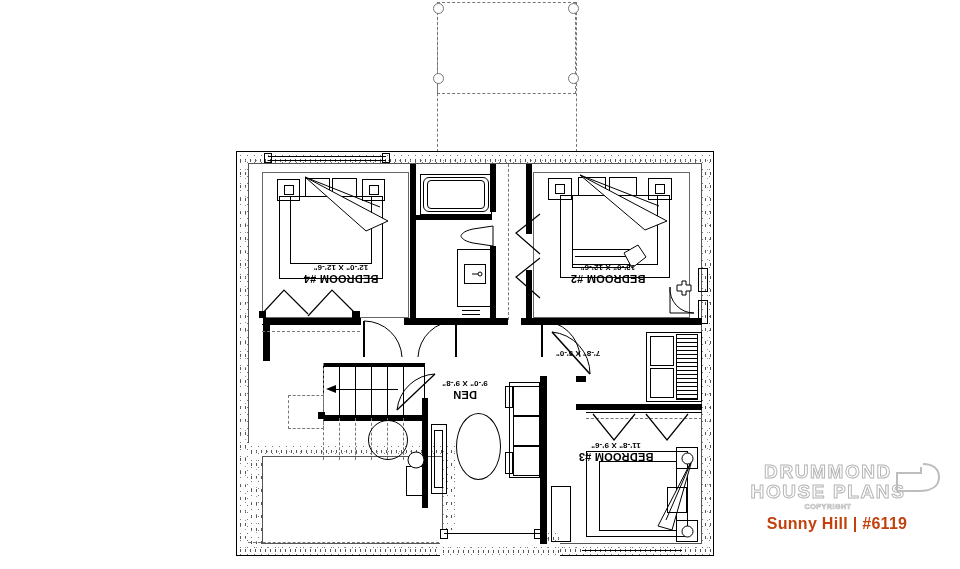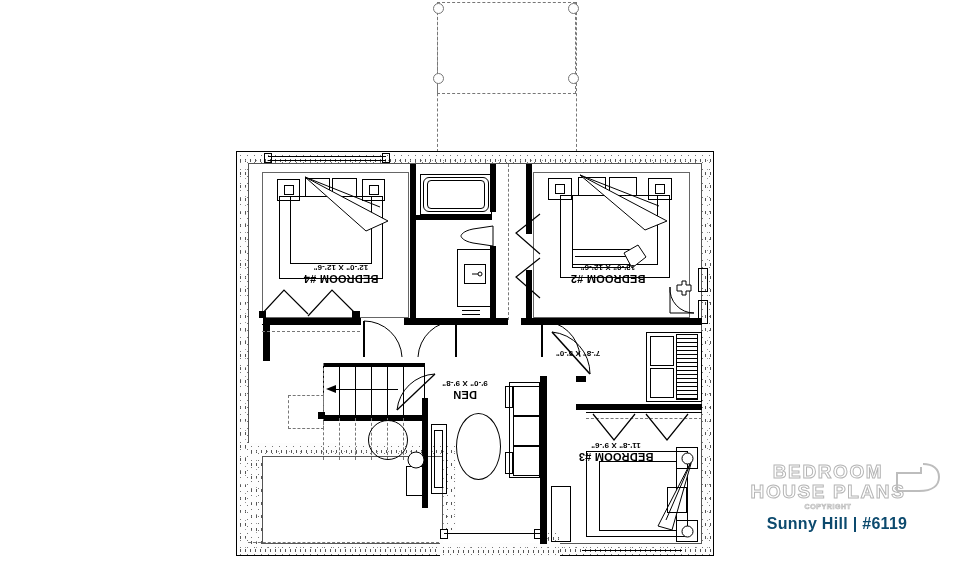--- a/index.html
+++ b/index.html
@@ -43,21 +43,21 @@
   .leaf{position:absolute;background:#000;}
 
   
   #logo{position:absolute;text-align:center;color:#b9b9b9;}
   #logo .l1{font-size:19px;font-weight:bold;letter-spacing:1.6px;line-height:20px;
     color:#fff;-webkit-text-stroke:1px #b5b5b5;}
   #logo .l2{font-size:19px;font-weight:bold;letter-spacing:1.6px;line-height:20px;
     color:#fff;-webkit-text-stroke:1px #b5b5b5;}
   #logo .lc{font-size:7px;font-weight:bold;letter-spacing:.6px;color:#fff;
     -webkit-text-stroke:.7px #bdbdbd;line-height:10px;}
-  #plantitle{position:absolute;font-size:16px;font-weight:bold;color:#0c4a6e;
+  #plantitle{position:absolute;font-size:16px;font-weight:bold;color:#c2410c;
     text-align:center;white-space:nowrap;letter-spacing:.3px;}
   #logomark{position:absolute;}
 
   
   .tread{position:absolute;border-left:1px solid #000;width:0;}
   .arrowline{position:absolute;background:#000;height:1px;}
   .arrowhead{position:absolute;width:0;height:0;border-top:4px solid transparent;
     border-bottom:4px solid transparent;}
   .hatch-v{position:absolute;box-sizing:border-box;border:1px solid #000;
     background-image:repeating-linear-gradient(0deg,#000 0 1px,transparent 1px 4px);}
@@ -316,21 +316,21 @@
   <div class="outline" style="left:551px;top:486px;width:20px;height:56px;"></div>
 
   <div class="outline" style="left:667px;top:487px;width:20px;height:26px;"></div>
 
   <div class="thin" style="left:444px;top:533px;width:96px;height:1px;"></div>
   <div class="outline" style="left:440px;top:529px;width:8px;height:10px;"></div>
   <div class="outline" style="left:534px;top:529px;width:8px;height:10px;"></div>
   <div class="thin" style="left:582px;top:550px;width:100px;height:1px;"></div>
 
   <div id="logo" style="left:748px;top:462px;width:160px;">
-    <div class="l1">BEDROOM</div>
+    <div class="l1">DRUMMOND</div>
     <div class="l2">HOUSE PLANS</div>
     <div class="lc">COPYRIGHT</div>
   </div>
   <svg id="logomark" style="left:893px;top:461px;width:52px;height:46px;" viewBox="0 0 52 46">
     <path d="M4,30 L4,12 L28,12 L28,6" fill="none" stroke="#bdbdbd" stroke-width="2"></path>
     <path d="M4,30 L26,30 C40,30 46,24 46,16 C46,8 40,3 30,3" fill="none" stroke="#bdbdbd" stroke-width="2"></path>
   </svg>
   <div id="plantitle" style="left:752px;top:515px;width:170px;">Sunny Hill | #6119</div>
 
 </div>

